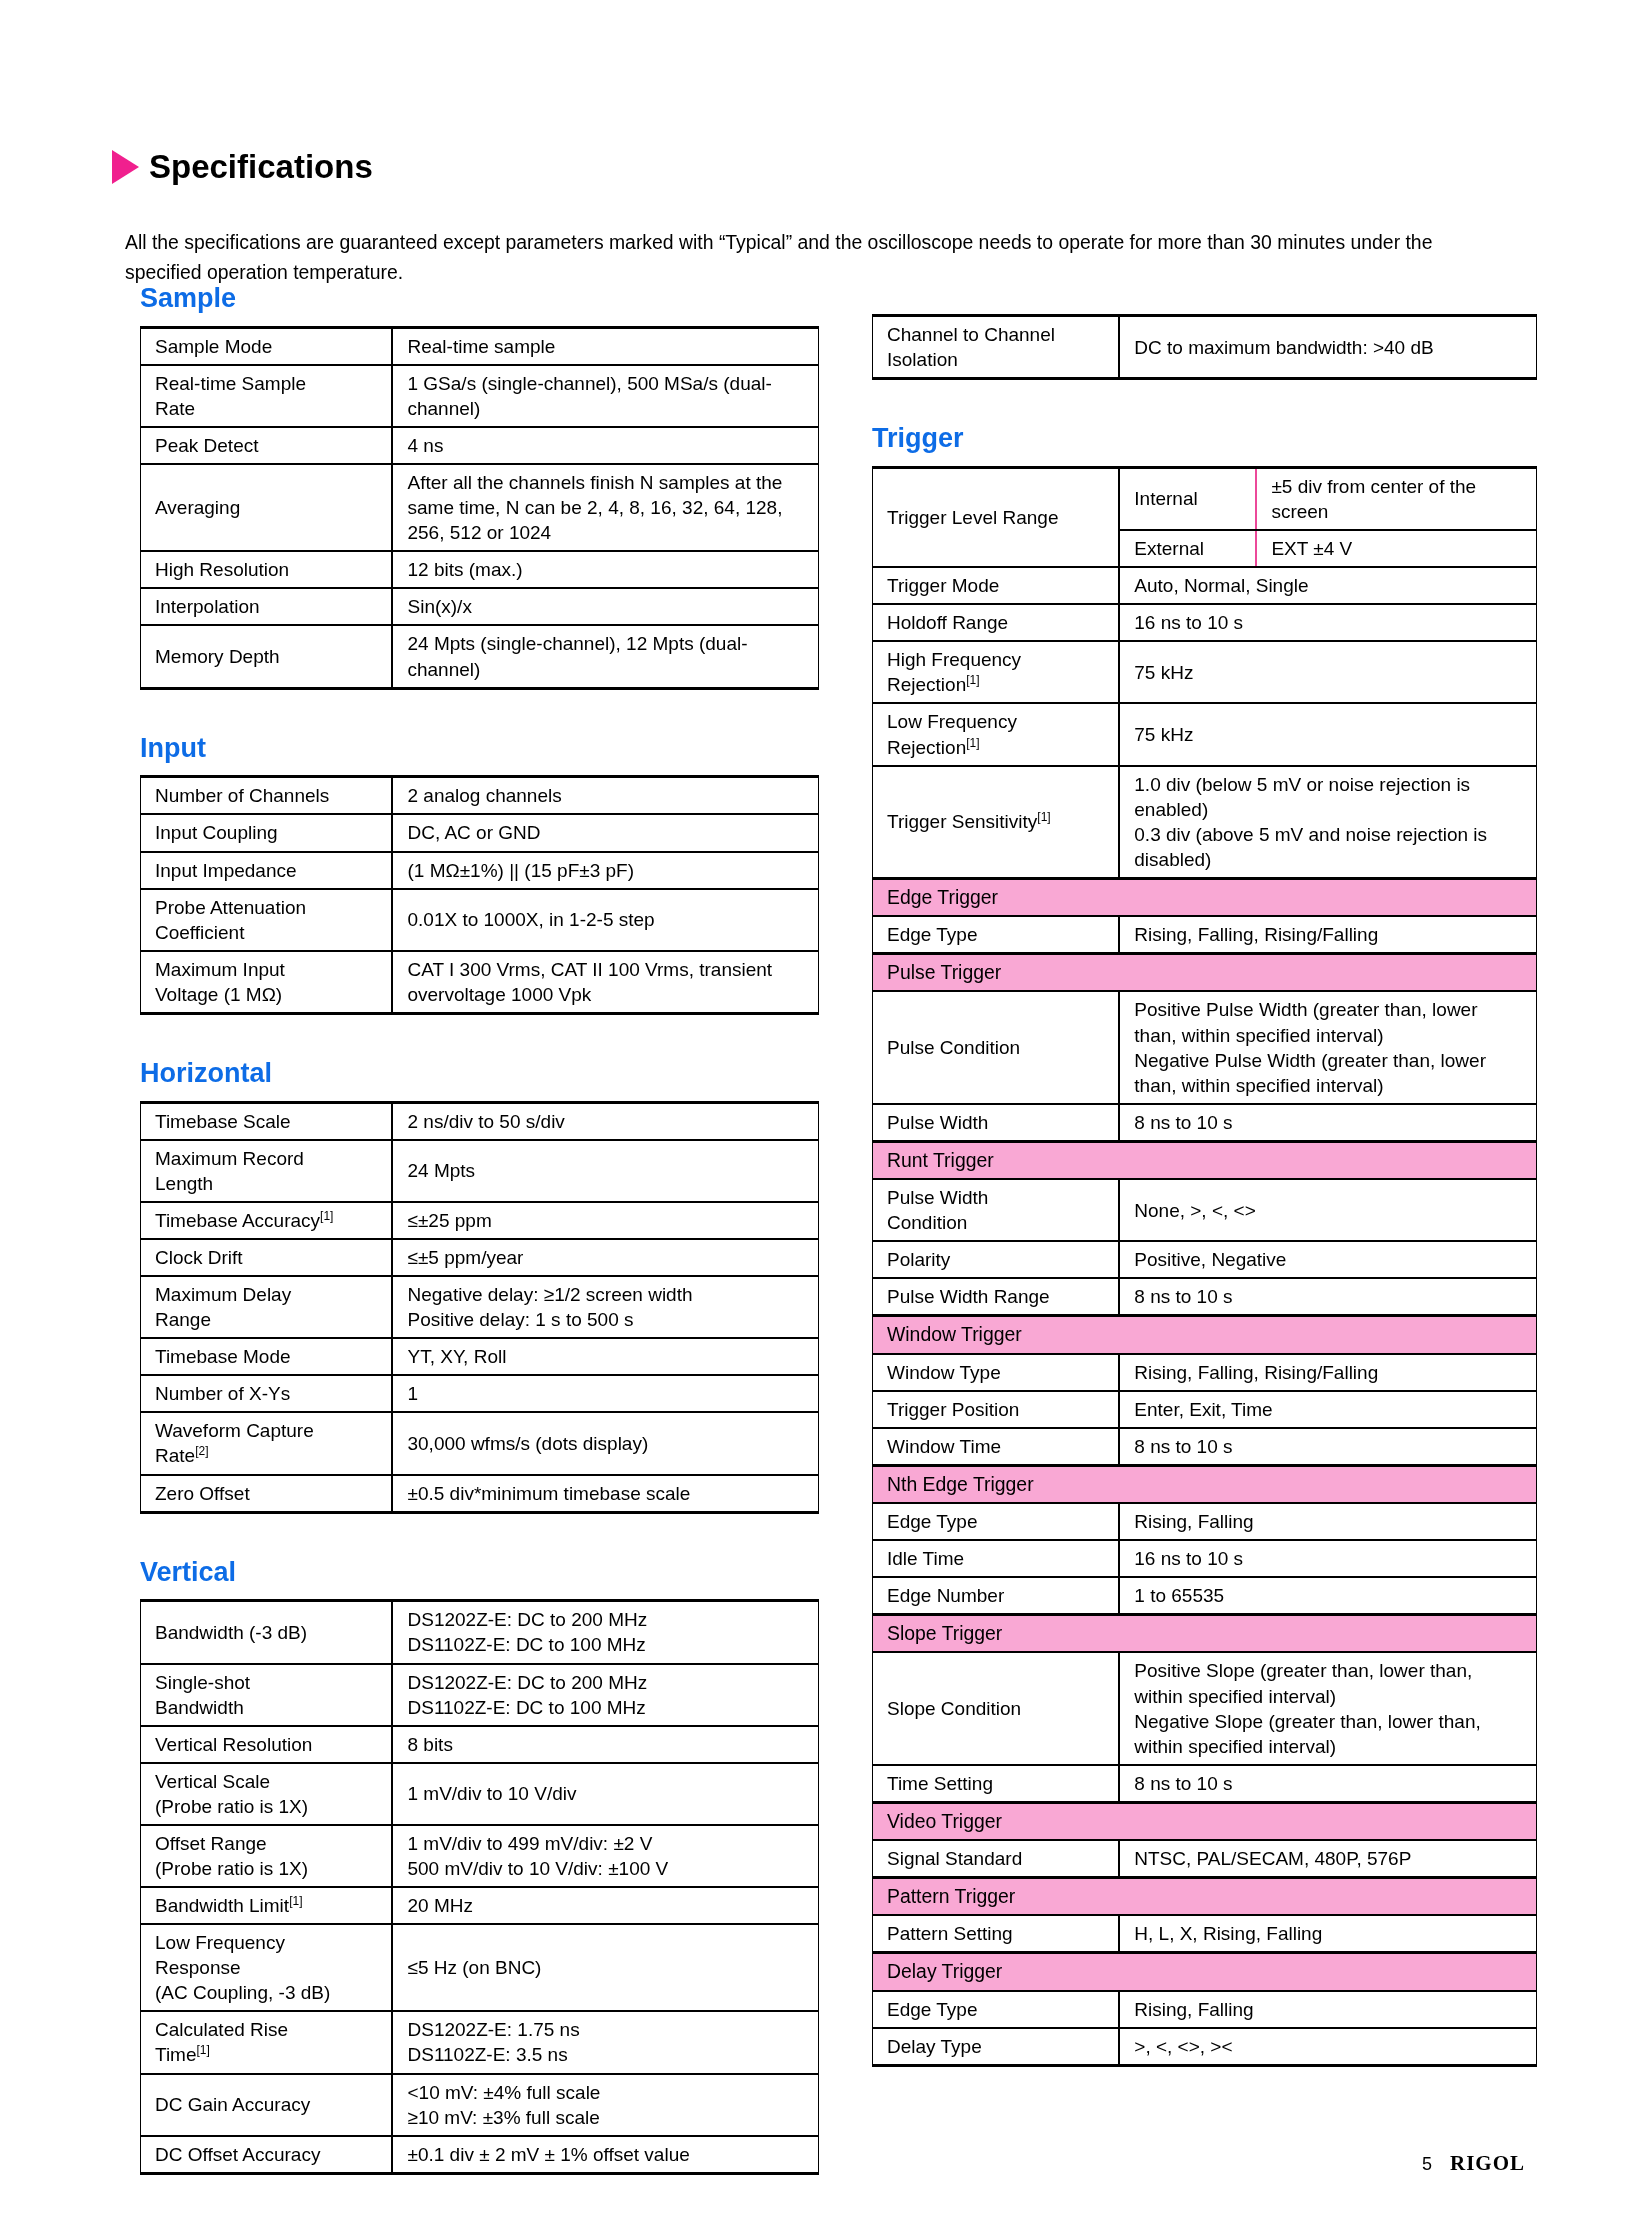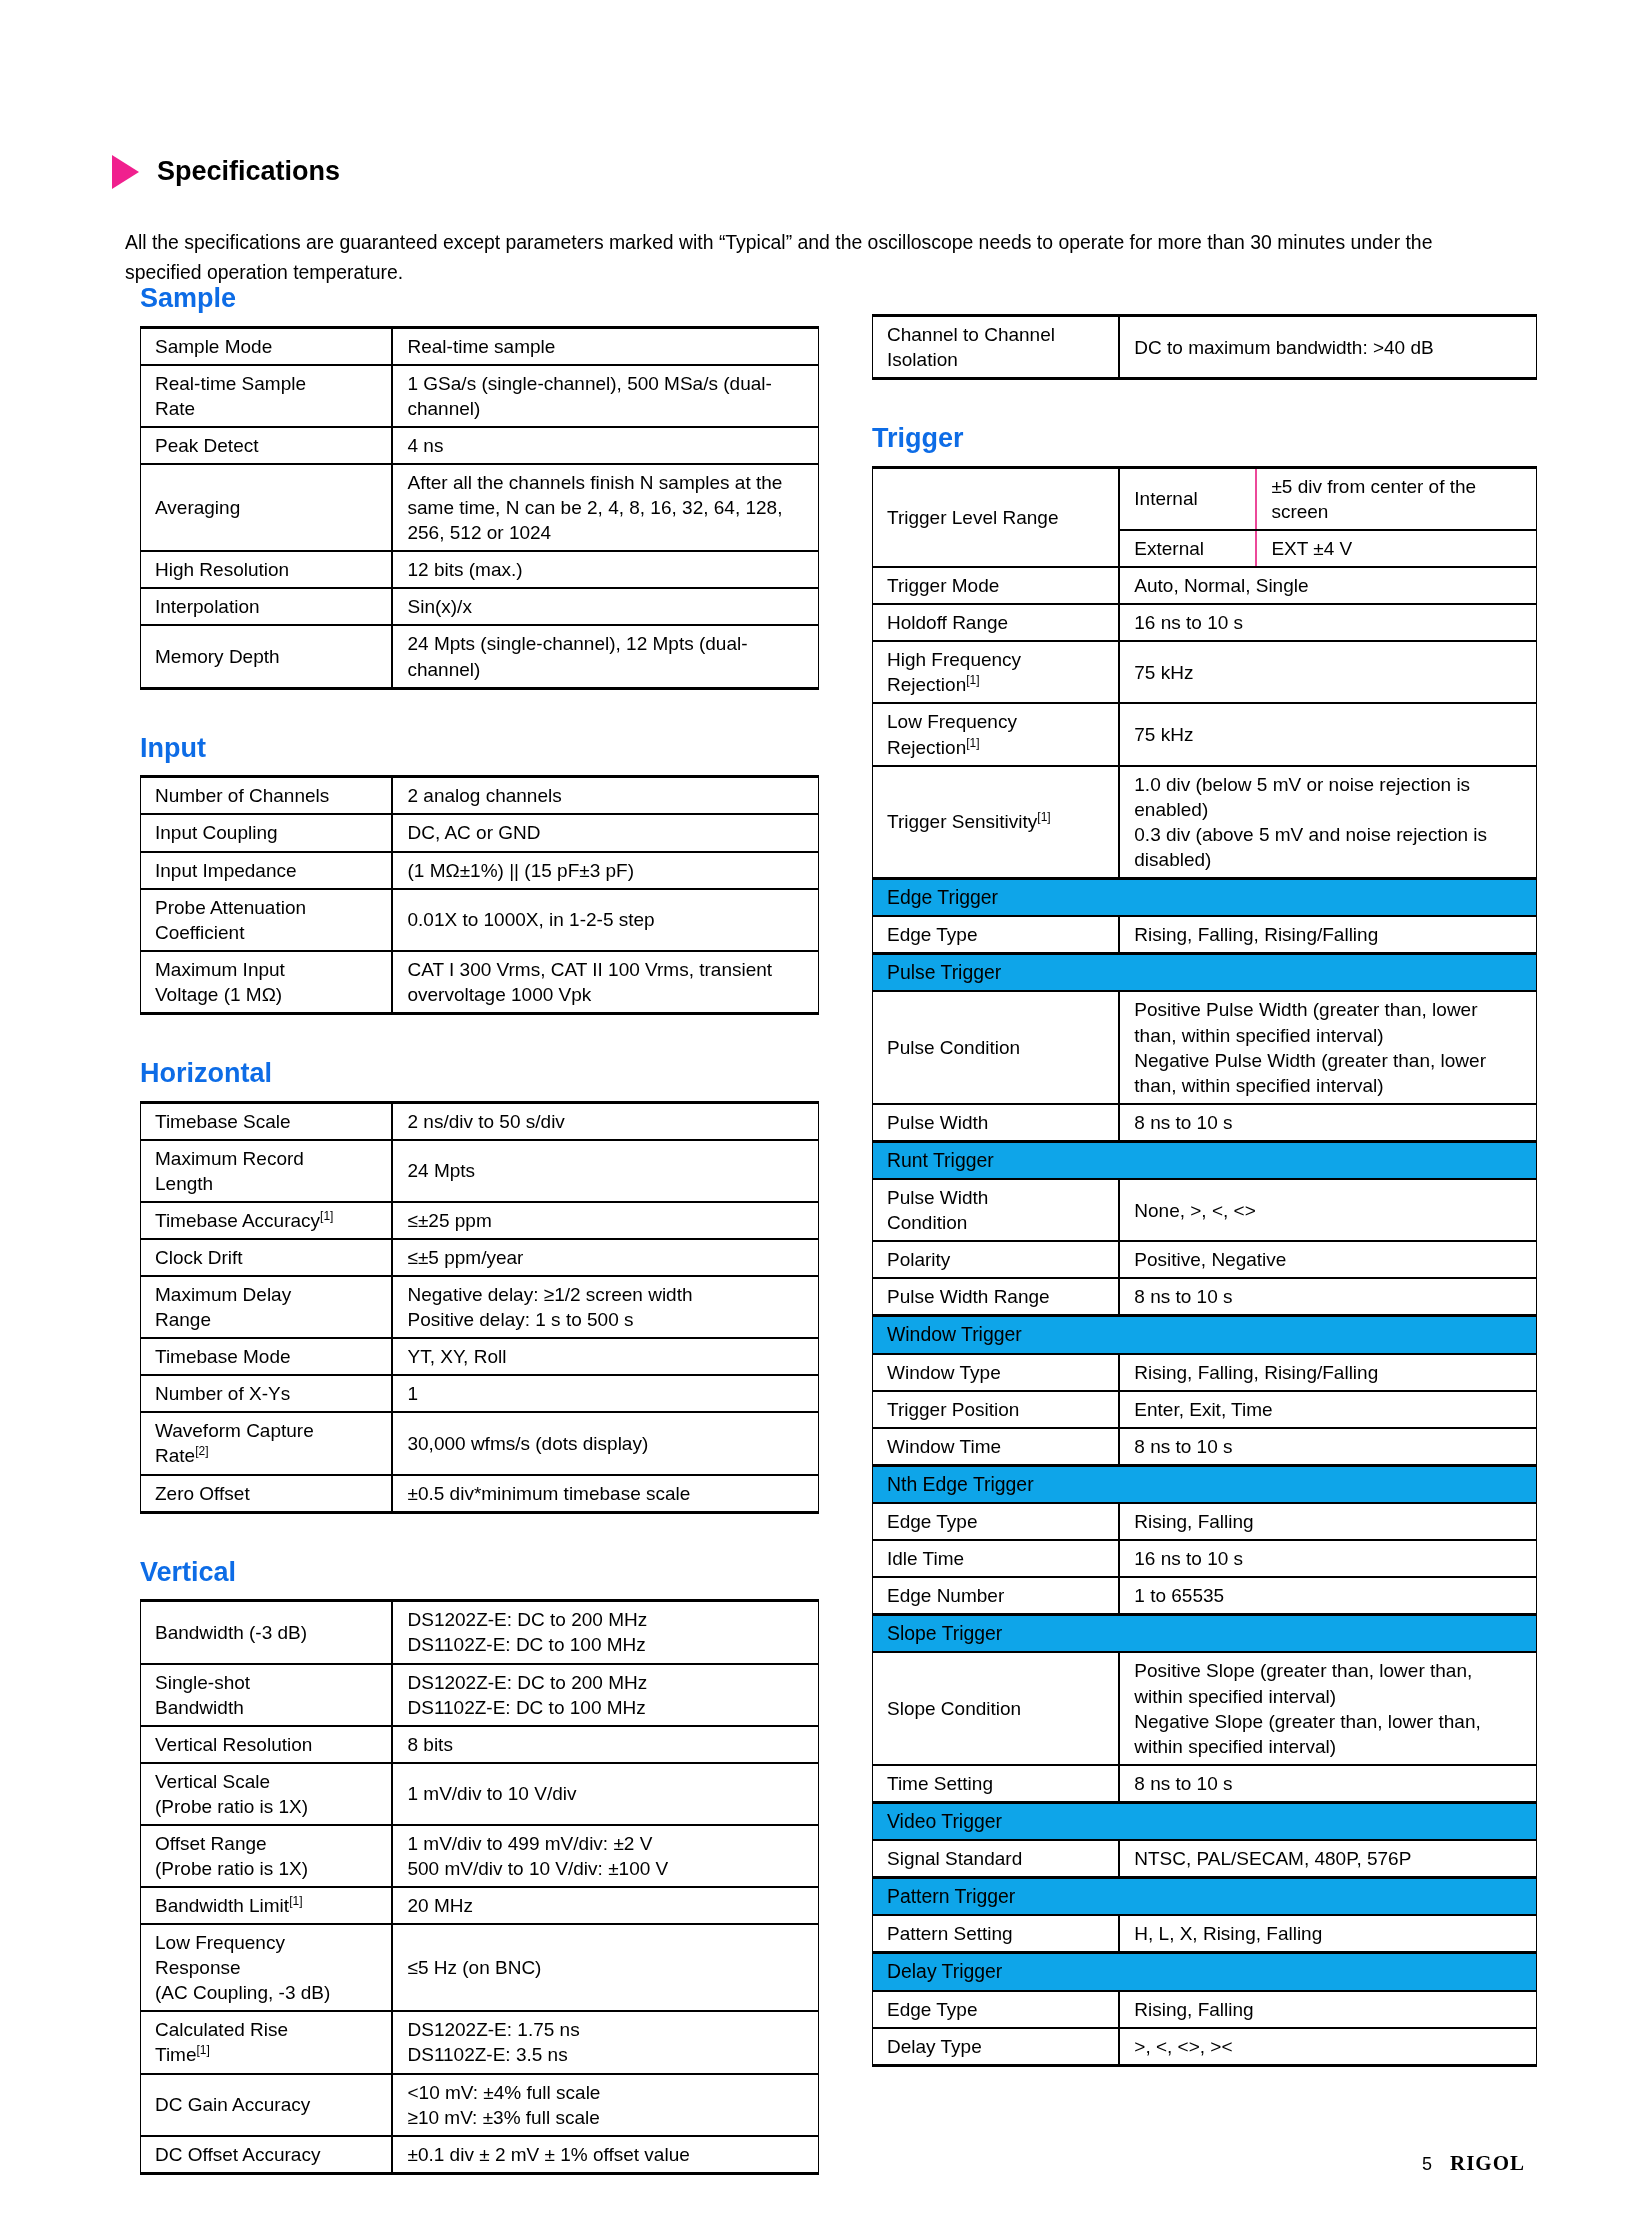--- a/index.html
+++ b/index.html
@@ -1,31 +1,31 @@
 <!DOCTYPE html>
 <html><head>
 <meta charset="utf-8">
 <style>
   html,body{margin:0;padding:0;background:#fff;}
   .page{position:relative;width:1646px;height:2234px;background:#ffffff;overflow:hidden;
         font-family:"Liberation Sans",sans-serif;color:#000;}
   .page-header{position:absolute;left:112px;top:149px;display:flex;align-items:center;gap:10px;}
   .arrow-icon{width:0;height:0;border-left:27px solid #f0208e;border-top:17px solid transparent;
         border-bottom:17px solid transparent;}
-  h1.title{font-size:27px;font-weight:bold;margin:8px;line-height:1.1;}
+  h1.title{font-size:33px;font-weight:bold;margin:0;line-height:1.1;}
   .intro{position:absolute;left:125px;top:209px;width:1333px;font-size:19.4px;line-height:1.5;}
   .col{position:absolute;padding-left:28px;}
   .col-left{left:112px;top:282px;width:679px;}
   .col-right{left:844px;top:314px;width:665px;}
   .sec-heading{font-size:27px;font-weight:bold;color:#0d6ce6;margin:42px 0 10px 0;line-height:1.25;}
   .sec-heading:first-child{margin-top:0;}
   .spec-table{border:1px solid #000;border-top:3px solid #000;border-bottom:3px solid #000;}
   .row{display:flex;align-items:stretch;border-top:2px solid #000;}
   .spec-table .row:first-child{border-top:none;}
-  .row.subheader{border-top:3px solid #000;background:#0ea5e9;padding:5px 14px;
+  .row.subheader{border-top:3px solid #000;background:#f9a8d4;padding:5px 14px;
         font-size:19.4px;line-height:1.3;}
   .cell{padding:5px 14px;display:flex;align-items:center;font-size:19px;line-height:1.32;
         box-sizing:border-box;}
   .cell.label{width:37%;}
   .cell.value{flex:1;border-left:2px solid #000;}
   .txt{white-space:pre-line;}
   sup{font-size:12px;vertical-align:super;line-height:0;}
   
   .row.split{padding:0;}
   .subcol{flex:1;display:flex;flex-direction:column;border-left:2px solid #000;}

